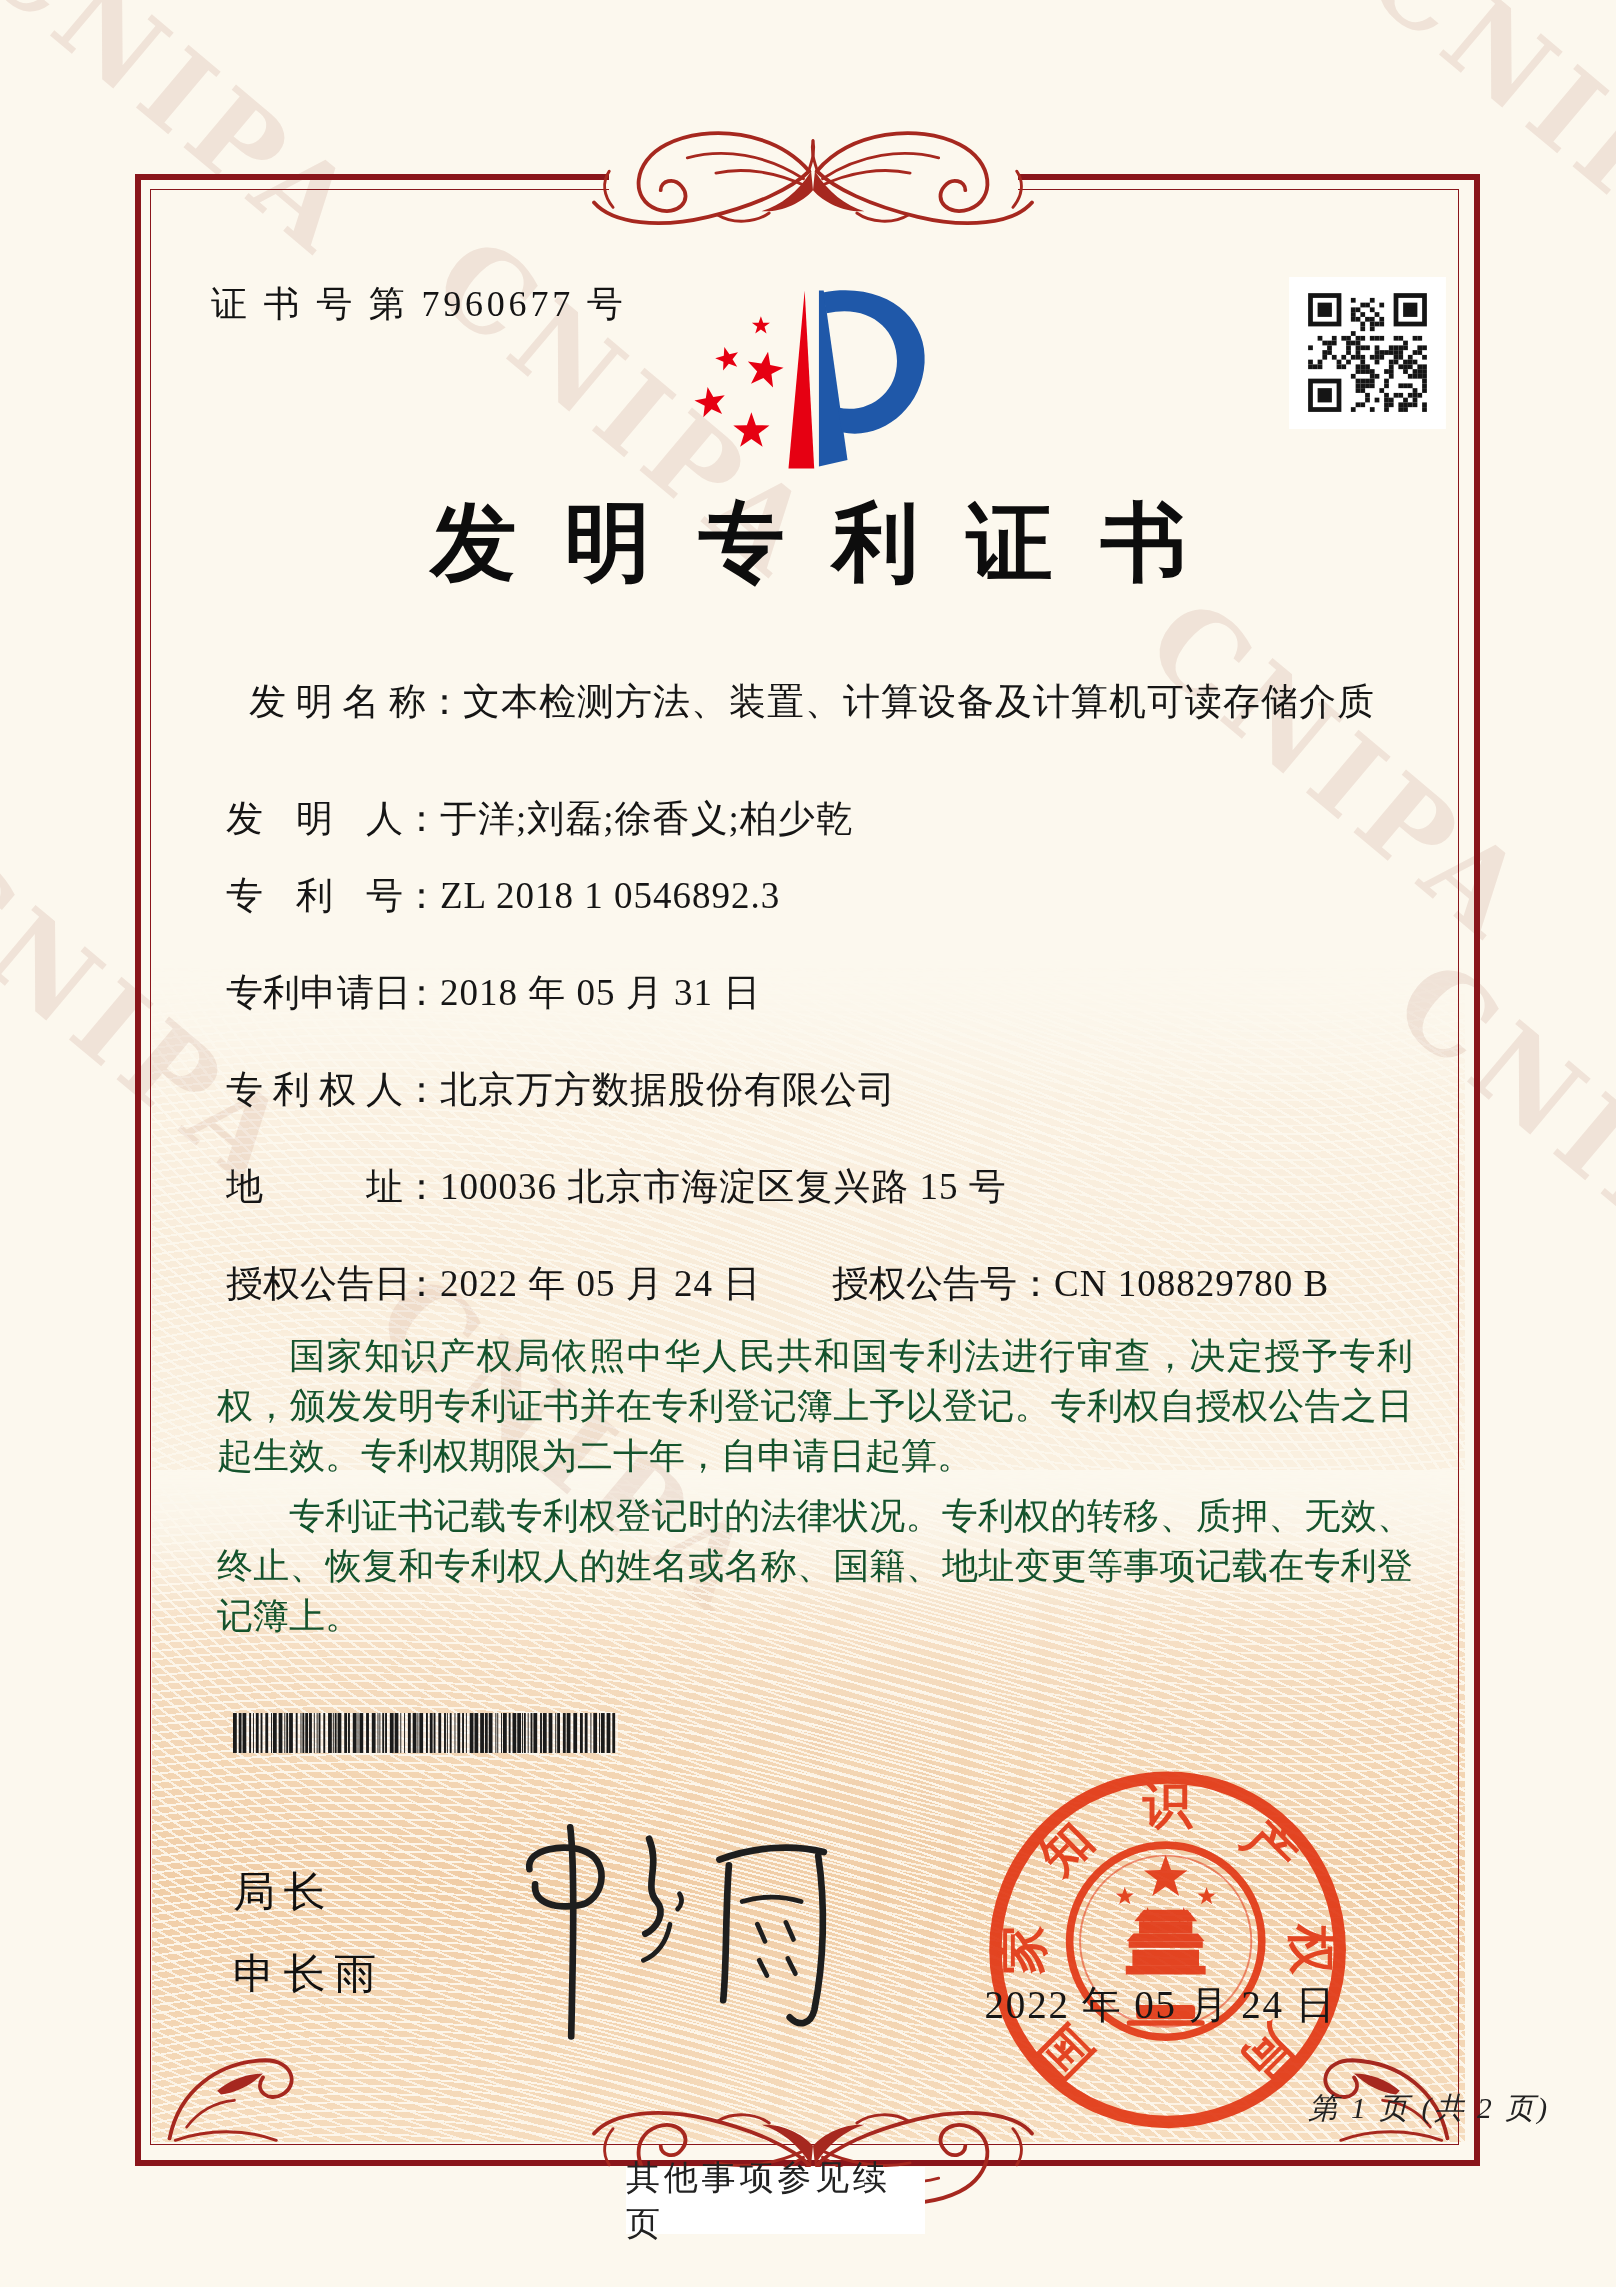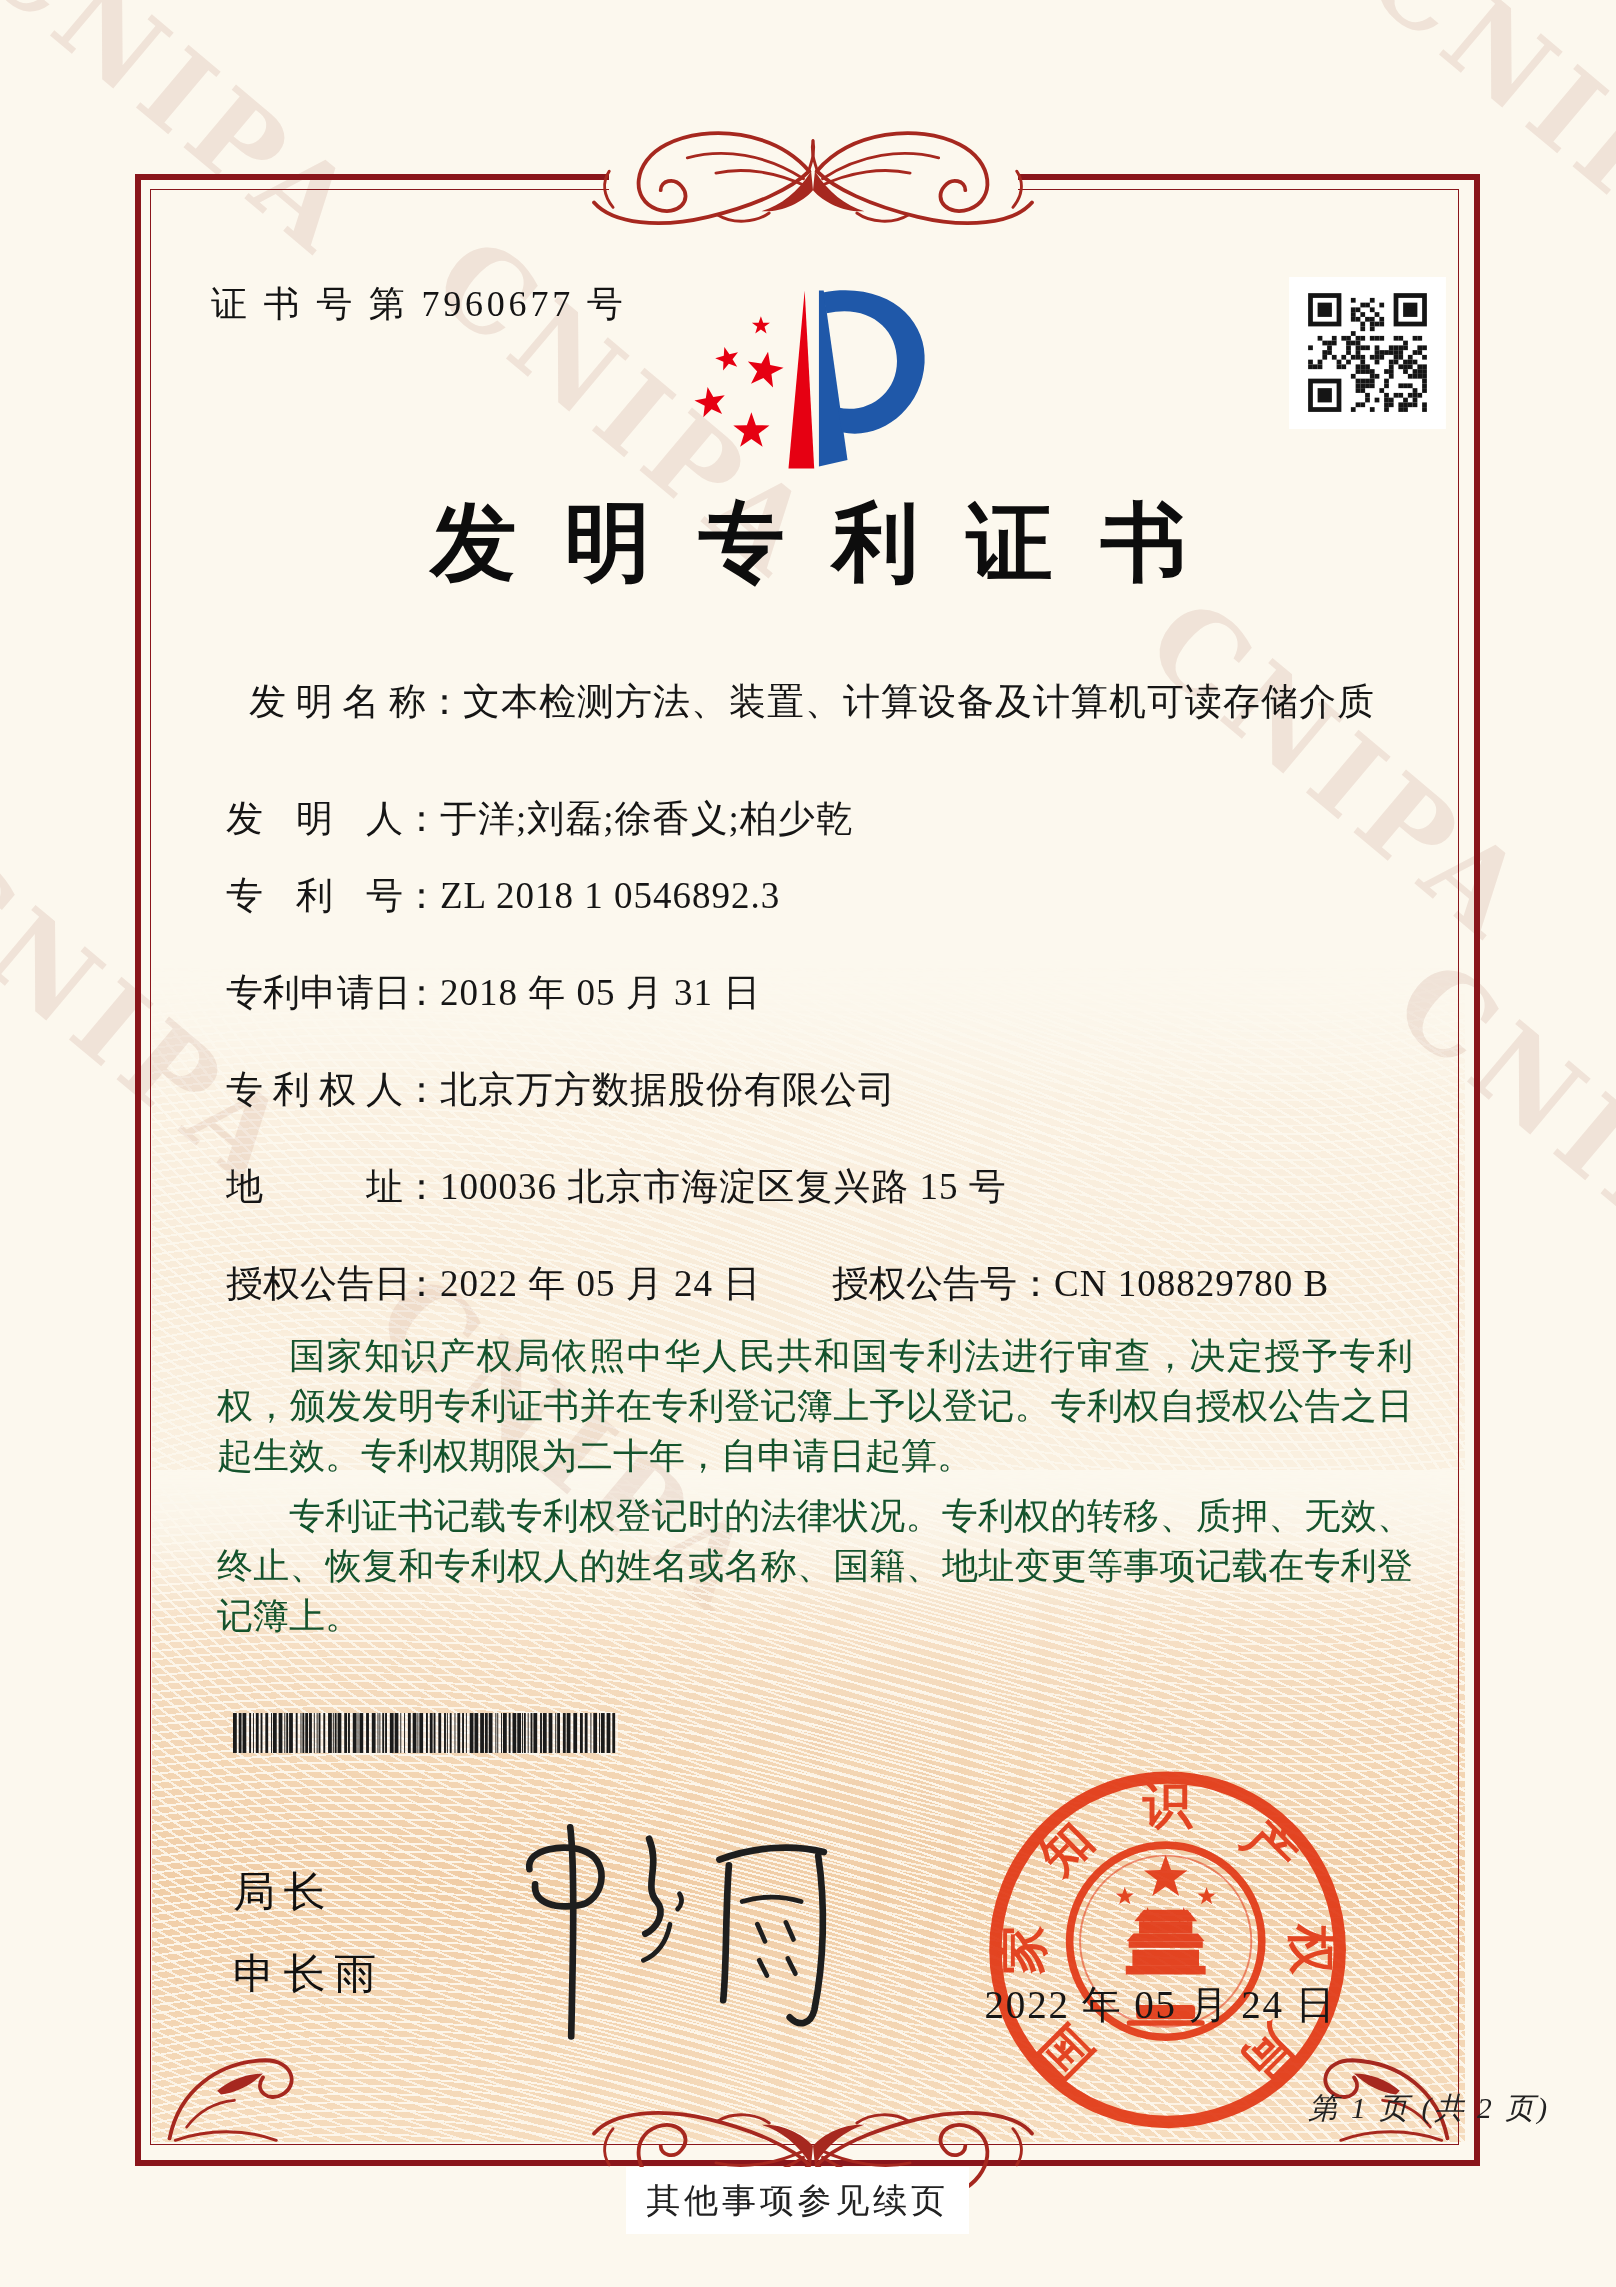--- a/index.html
+++ b/index.html
@@ -38,21 +38,21 @@
   .paras{position:absolute;left:217px;top:1331px;width:1196px;font-size:36px;line-height:50px;
          text-align:justify;color:#14532d;}
   .paras p{margin:0;text-indent:2em;}
   .paras p + p{margin-top:9.5px;}
   .director-role{position:absolute;left:233px;top:1864px;font-family:"Liberation Sans","DejaVu Sans",sans-serif;
                  font-size:42px;letter-spacing:8.6px;color:#111;}
   .director-name{position:absolute;left:233px;top:1946px;font-family:"Liberation Sans","DejaVu Sans",sans-serif;
                  font-size:42px;letter-spacing:8.6px;color:#111;}
   .page-num{position:absolute;left:0;right:67px;top:2089px;text-align:right;font-size:29.5px;
             letter-spacing:2.9px;color:#222;font-style:italic;}
-  .cont-note{position:absolute;left:626px;top:2167px;width:343px;height:67px;background:#ffffff;
+  .cont-note{position:absolute;left:626px;top:2167px;width:299px;height:67px;background:#ffffff;
              display:flex;align-items:center;justify-content:center;font-size:34px;letter-spacing:3.8px;color:#222;}
   .seal-date{position:absolute;left:980px;top:1978px;width:361px;text-align:center;
              font-size:39px;letter-spacing:1.9px;color:#161616;white-space:nowrap;z-index:8;}
   
   .abs{position:absolute;}
   .orn path{fill:none;stroke:#a6281f;stroke-linecap:round;}
   .orn .fillp{fill:#a6281f;stroke:none;}
 </style>
 </head>
 <body>

